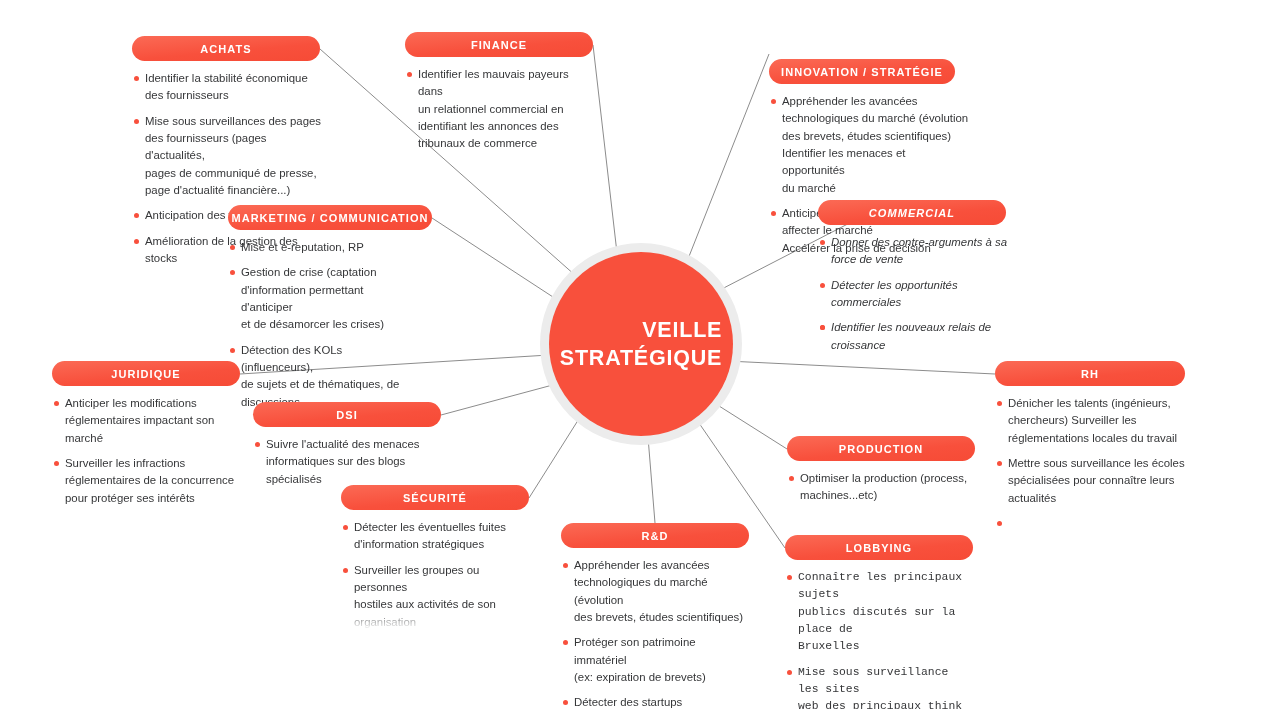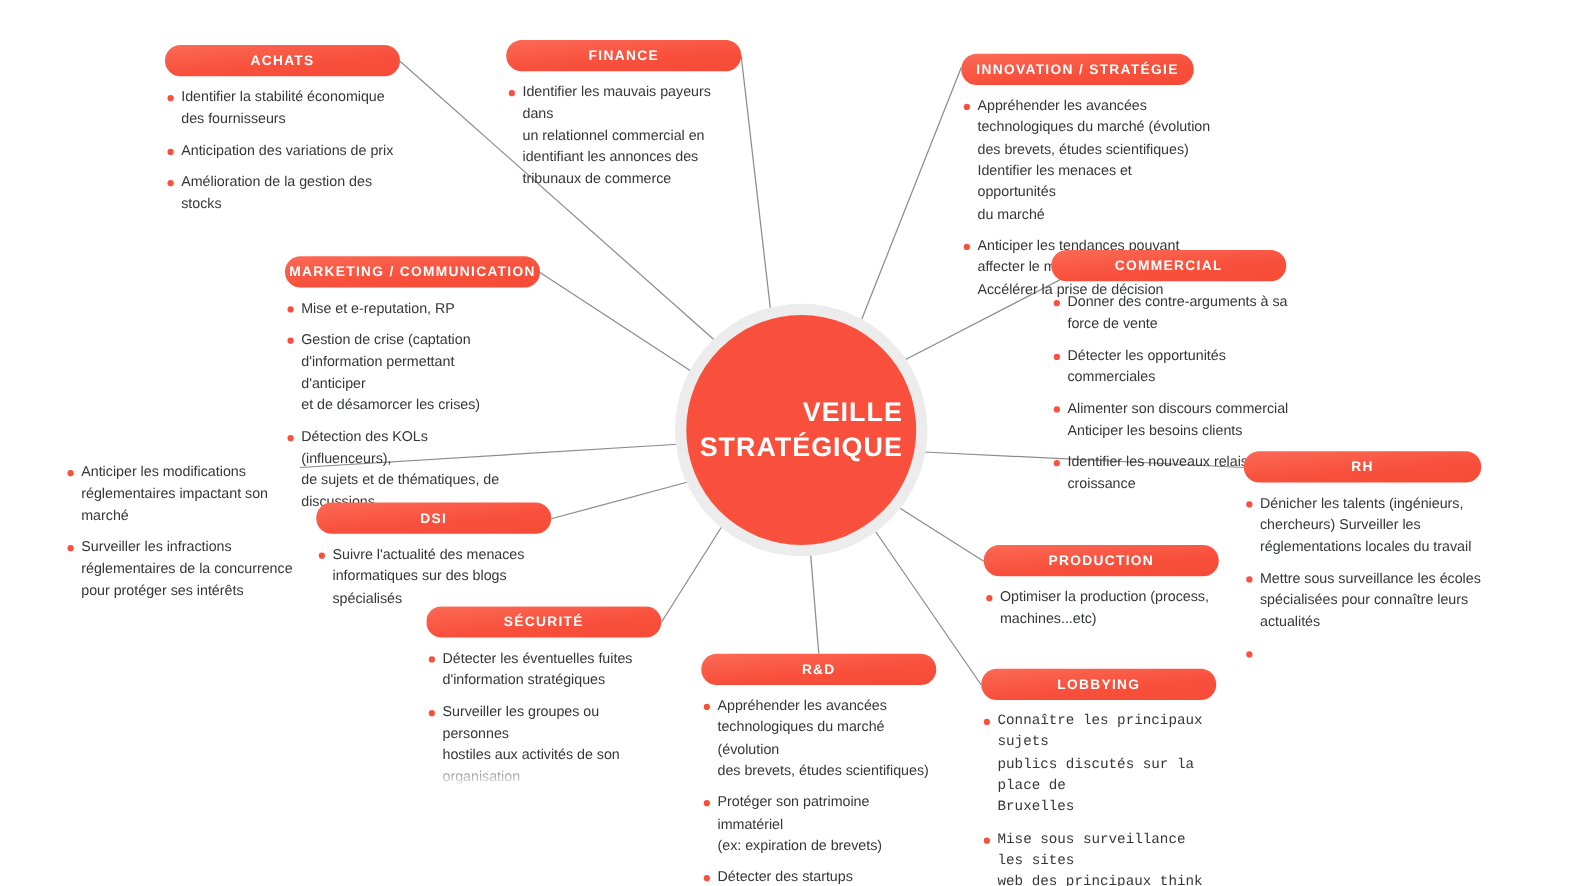--- a/index.html
+++ b/index.html
@@ -96,35 +96,39 @@
     <div class="hub-label">VEILLE
 STRATÉGIQUE</div>
   </div>
 
   <div id="branch-layer">
       <div class="branch" style="left: 132px; top: 36px; width: 190px;">
         <div class="pill" style="width: 188px;">ACHATS</div>
         <div class="items" style="width: 190px;">
           <div class="item"><span class="dot" style="background: rgb(248, 80, 60);"></span><span>Identifier la stabilité économique
 des fournisseurs</span></div>
+          <div class="item"><span class="dot" style="background: rgb(248, 80, 60);"></span><span>Mise sous surveillances des pages
+des fournisseurs (pages d'actualités,
+pages de communiqué de presse,
+page d'actualité financière...)</span></div>
           <div class="item"><span class="dot" style="background: rgb(248, 80, 60);"></span><span>Anticipation des variations de prix</span></div>
           <div class="item"><span class="dot" style="background: rgb(248, 80, 60);"></span><span>Amélioration de la gestion des
 stocks</span></div>
         </div>
       </div>
       <div class="branch" style="left: 405px; top: 32px; width: 188px;">
         <div class="pill" style="width: 188px;">FINANCE</div>
         <div class="items" style="width: 182px;">
           <div class="item"><span class="dot" style="background: rgb(248, 80, 60);"></span><span>Identifier les mauvais payeurs dans
 un relationnel commercial en
 identifiant les annonces des
 tribunaux de commerce</span></div>
         </div>
       </div>
-      <div class="branch" style="left: 769px; top: 43px; width: 200px;">
+      <div class="branch" style="left: 769px; top: 59px; width: 200px;">
         <div class="pill" style="width: 186px;">INNOVATION / STRATÉGIE</div>
         <div class="items" style="width: 200px;">
           <div class="item"><span class="dot" style="background: rgb(248, 80, 60);"></span><span>Appréhender les avancées
 technologiques du marché (évolution
 des brevets, études scientifiques)
 Identifier les menaces et opportunités
 du marché</span></div>
           <div class="item"><span class="dot" style="background: rgb(248, 80, 60);"></span><span>Anticiper les tendances pouvant
 affecter le marché
 Accélérer la prise de décision</span></div>
@@ -135,34 +139,34 @@
         <div class="items" style="width: 185px;">
           <div class="item"><span class="dot" style="background: rgb(248, 80, 60);"></span><span>Mise et e-reputation, RP</span></div>
           <div class="item"><span class="dot" style="background: rgb(248, 80, 60);"></span><span>Gestion de crise (captation
 d'information permettant d'anticiper
 et de désamorcer les crises)</span></div>
           <div class="item"><span class="dot" style="background: rgb(248, 80, 60);"></span><span>Détection des KOLs (influenceurs),
 de sujets et de thématiques, de
 discussions</span></div>
         </div>
       </div>
-      <div class="branch" style="left: 841px; top: 200px; width: 190px;">
+      <div class="branch" style="left: 818px; top: 200px; width: 190px; font-style: italic;">
         <div class="pill" style="width: 188px;">COMMERCIAL</div>
         <div class="items" style="width: 190px;">
           <div class="item"><span class="dot" style="background: rgb(248, 80, 60);"></span><span>Donner des contre-arguments à sa
 force de vente</span></div>
           <div class="item"><span class="dot" style="background: rgb(248, 80, 60);"></span><span>Détecter les opportunités
 commerciales</span></div>
-          <div class="item"><span class="dot" style="background: rgb(248, 80, 60);"></span><span>Alimenter son discours commercial
-Anticiper les besoins clients</span></div>
+          <div class="item"><span class="dot" style="background: rgb(248, 80, 60);"></span></div>
           <div class="item"><span class="dot" style="background: rgb(248, 80, 60);"></span><span>Identifier les nouveaux relais de
 croissance</span></div>
         </div>
       </div>
       <div class="branch" style="left: 52px; top: 361px; width: 196px;">
+        <div class="pill" style="width: 188px;">JURIDIQUE</div>
         <div class="items" style="width: 196px;">
           <div class="item"><span class="dot" style="background: rgb(248, 80, 60);"></span><span>Anticiper les modifications
 réglementaires impactant son marché</span></div>
           <div class="item"><span class="dot" style="background: rgb(248, 80, 60);"></span><span>Surveiller les infractions
 réglementaires de la concurrence
 pour protéger ses intérêts</span></div>
         </div>
       </div>
       <div class="branch" style="left: 995px; top: 361px; width: 192px;">
         <div class="pill" style="width: 190px;">RH</div>

